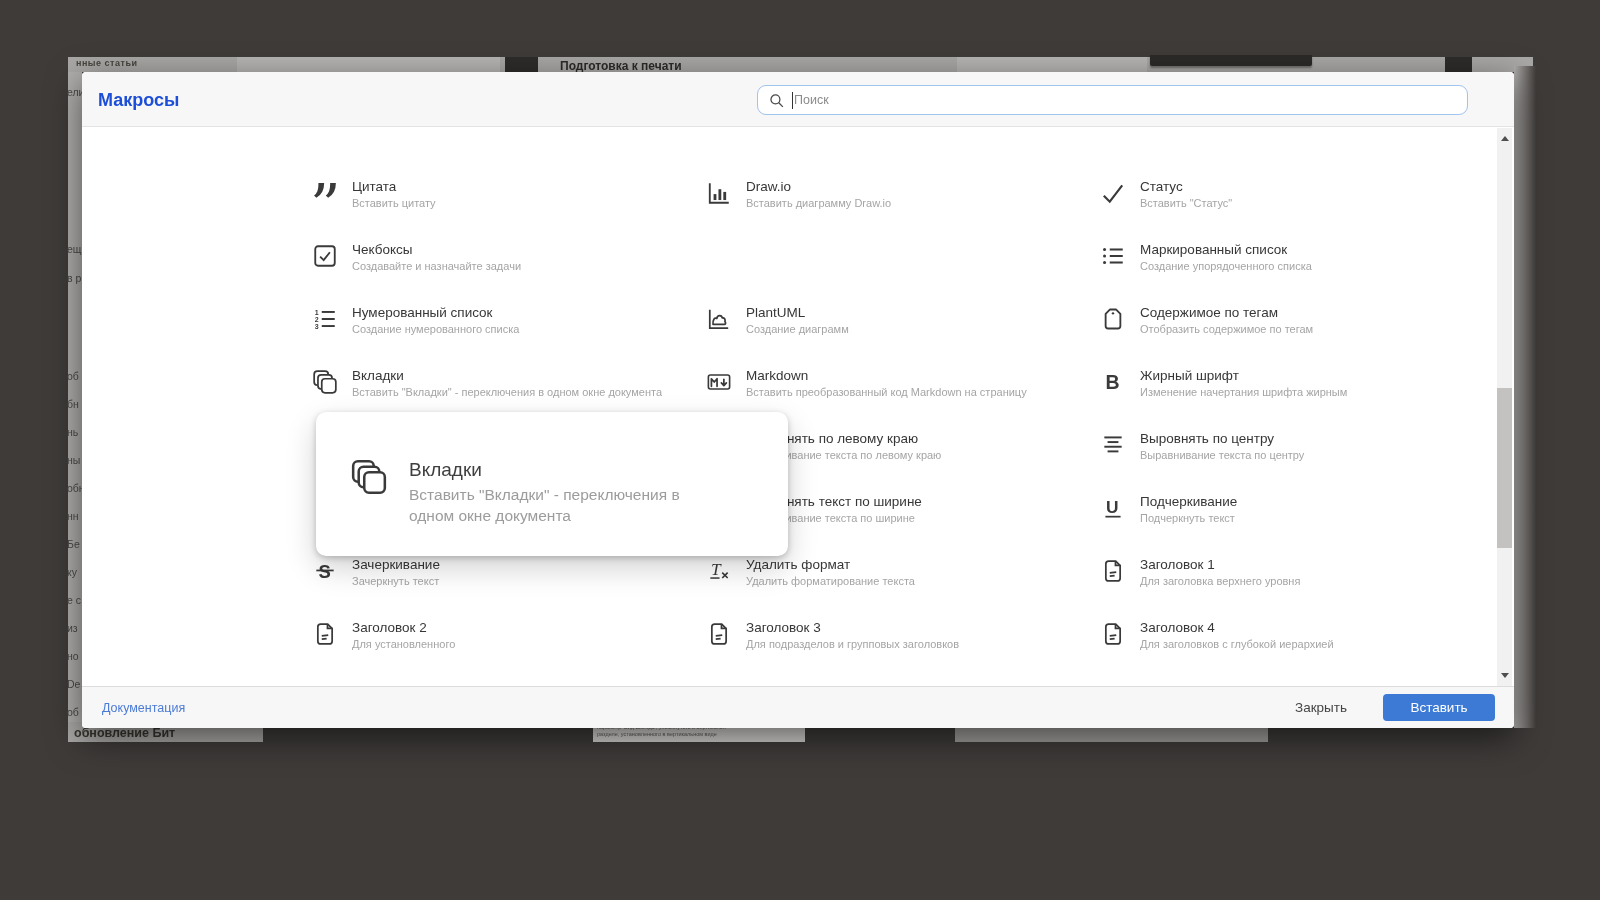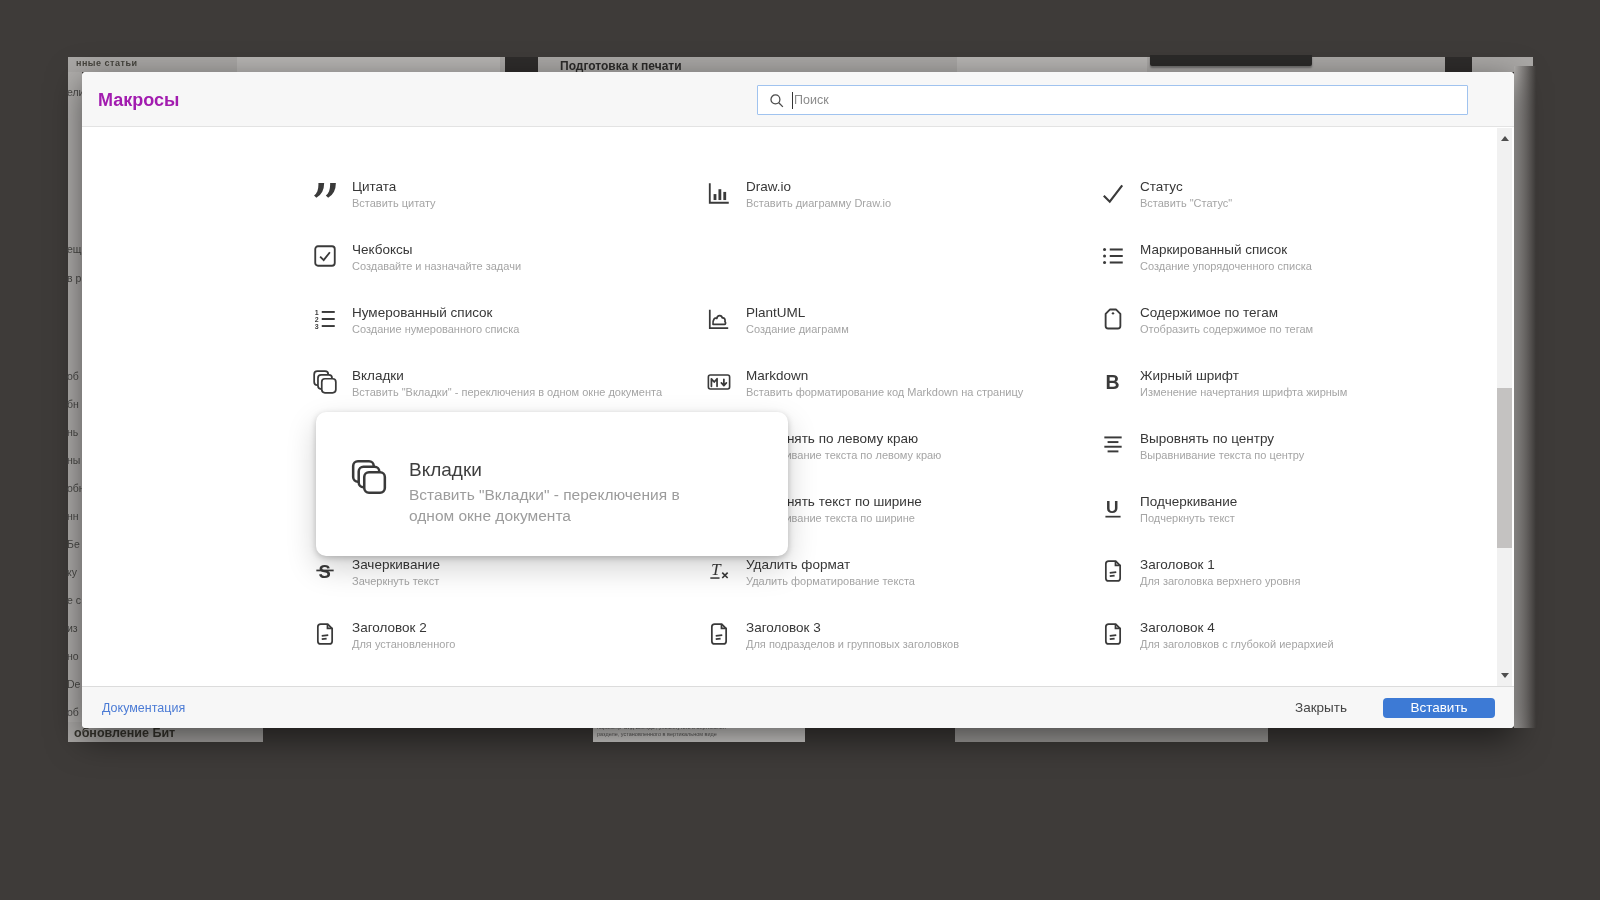--- a/index.html
+++ b/index.html
@@ -27,23 +27,23 @@
   #frag-bottomleft{left:74px;top:726px;font-size:12.5px;filter:blur(0.35px);color:#38362f;}
   #micro-box{left:593px;top:722px;width:212px;height:20px;background:#d3d1cf;z-index:1;overflow:hidden;padding:2px 4px;box-sizing:border-box;}
   .micro-line{font-size:5.5px;line-height:7px;color:#5d5c5b;filter:blur(0.45px);white-space:nowrap;}
   #bottom-right-band{left:955px;top:728px;width:313px;height:14px;background:#9f9d9b;z-index:1;}
 
   
   #modal{left:82px;top:72px;width:1432px;height:656px;background:#ffffff;z-index:3;
     border-radius:4px;box-shadow:0 10px 34px rgba(0,0,0,0.55);}
   #modal-header{left:0;top:0;width:1432px;height:55px;background:#f7f7f7;
     border-bottom:1px solid #e3e3e3;border-radius:4px 4px 0 0;box-sizing:border-box;}
-  #modal-title{left:16px;top:18px;font-size:18px;font-weight:700;color:#a21caf;}
+  #modal-title{left:16px;top:18px;font-size:18px;font-weight:700;color:#1d4ed8;}
   #search-box{left:675px;top:13px;width:711px;height:30px;background:#fff;
-    border:1px solid #a0c3ef;border-radius:1px;box-sizing:border-box;display:flex;align-items:center;}
+    border:1px solid #a0c3ef;border-radius:9px;box-sizing:border-box;display:flex;align-items:center;}
   #search-box svg{width:17px;height:17px;margin-left:10px;flex:0 0 auto;}
   #search-input{border:none;outline:none;background:transparent;flex:1;
     font-size:12.5px;color:#444;padding:0 8px 0 9px;font-family:inherit;}
   #search-input::placeholder{color:#8b8b8b;opacity:1;}
   #search-caret{left:34px;top:6px;width:1px;height:17px;background:#333;}
 
   
   #grid-layer{left:0;top:55px;width:1432px;height:559px;overflow:hidden;}
   .macro-item{position:absolute;width:392px;height:60px;cursor:pointer;}
   .macro-icon{position:absolute;left:0;top:2px;width:26px;height:26px;}
@@ -69,21 +69,21 @@
   #scroll-up{top:8px;border-bottom:5px solid #4e4e4e;}
   #scroll-down{top:545px;border-top:5px solid #4e4e4e;}
 
   
   #modal-footer{left:0;top:614px;width:1432px;height:42px;background:#f7f7f7;
     border-top:1px solid #dcdcdc;border-radius:0 0 4px 4px;box-sizing:border-box;
     display:flex;align-items:center;z-index:5;}
   #doc-link{margin-left:20px;font-size:12.5px;color:#4b7bd5;cursor:pointer;}
   #footer-spacer{flex:1;}
   #close-btn{font-size:13.5px;color:#454545;cursor:pointer;margin-right:30px;background:none;border:none;font-family:inherit;}
-  #insert-btn{width:112px;height:20px;margin-right:19px;background:#3d7ad5;border:none;border-radius:4px;
+  #insert-btn{width:112px;height:27px;margin-right:19px;background:#3d7ad5;border:none;border-radius:4px;
     color:#fff;font-size:13.5px;cursor:pointer;font-family:inherit;}
 </style>
 </head>
 <body>
 
 <div class="abs" id="underlay-top"></div>
 <div class="abs" id="underlay-left"></div>
 <div class="abs" id="underlay-right-shadow"></div>
 <div class="abs band-light" style="left:237px;width:263px;"></div>
 <div class="abs band-dark" style="left:505px;width:33px;"></div>
@@ -245,21 +245,21 @@
       <div class="macro-item" style="left: 624px; top: 240px;">
         <div class="macro-icon">
           <svg viewBox="0 0 24 24" fill="none" stroke="#3a3a3a">
             <rect x="2.2" y="5.5" width="19.6" height="13" rx="1.8" stroke-width="1.5"></rect>
             <path d="M5,16 V9 l2.6,3 L10.2,9 v7" stroke-width="1.6" stroke-linejoin="round" stroke-linecap="round"></path>
             <path d="M16.5,9.5 v5.5 M14.2,12.8 l2.3,2.5 2.3,-2.5" stroke-width="1.6" stroke-linecap="round" stroke-linejoin="round"></path>
           </svg>
         </div>
         <div class="macro-text">
           <div class="macro-title">Markdown</div>
-          <div class="macro-desc">Вставить форматирование код Markdown на страницу</div>
+          <div class="macro-desc">Вставить преобразованный код Markdown на страницу</div>
         </div>
       </div>
       <div class="macro-item" style="left: 624px; top: 303px;">
         <div class="macro-icon">
           <svg viewBox="0 0 24 24" stroke="#3a3a3a" stroke-width="1.8">
             <line x1="4" y1="5" x2="20" y2="5"></line>
             <line x1="4" y1="9.3" x2="14" y2="9.3"></line>
             <line x1="4" y1="13.6" x2="20" y2="13.6"></line>
             <line x1="4" y1="17.9" x2="14" y2="17.9"></line>
           </svg>

